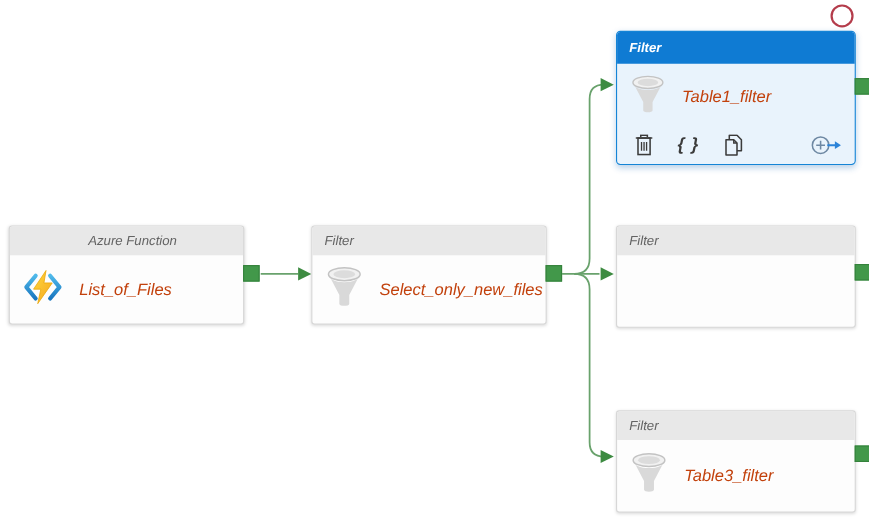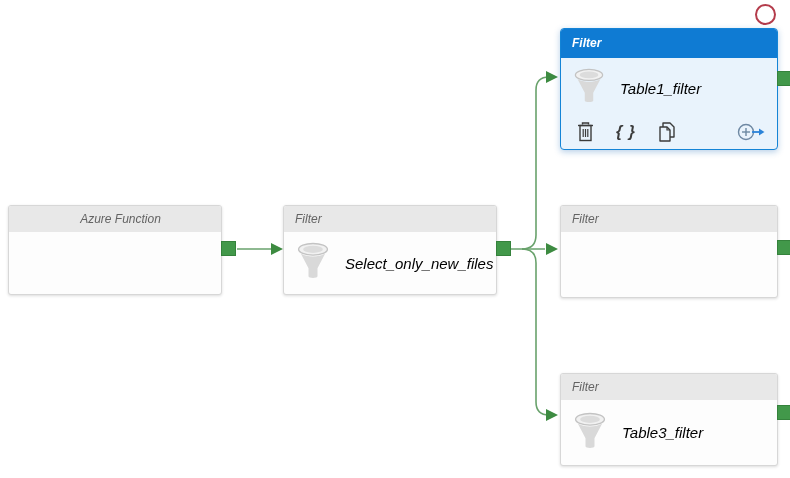--- a/index.html
+++ b/index.html
@@ -40,21 +40,21 @@
   }
   .node-body {
     flex: 1;
     display: flex;
     align-items: center;
     padding-left: 11px;
     gap: 14px;
   }
   .node-name {
     font-size: 15px;
-    color: #000000;
+    color: #c2410c;
     white-space: nowrap;
   }
   
   .node.selected {
     background: #e9f3fc;
     border: 1px solid #1484d6;
     border-radius: 4px;
     box-shadow: 0 2px 6px rgba(20,100,180,0.30);
   }
   .node.selected .node-header {
@@ -124,20 +124,40 @@
     <polygon points="546,71 558,77 546,83" fill="#3d8b41"></polygon>
 
     <path d="M 522 249 Q 536 249 536 263 L 536 402 Q 536 415 549 415" stroke="#69a26c" stroke-width="1.6" fill="none"></path>
     <polygon points="546,409 558,415 546,421" fill="#3d8b41"></polygon>
   </svg>
 
   <div class="error-circle" style="left:755px; top:4px;"></div>
 
   <div class="node" style="left:8px; top:205px; width:214px; height:90px;text-align:center;">
     <div class="node-header">Azure Function</div>
+    <div class="node-body">
+      <span>
+        <svg width="38" height="32" viewBox="0 0 40 34">
+          <defs>
+            <linearGradient id="gchev" x1="0" y1="0" x2="0" y2="1">
+              <stop offset="0" stop-color="#4fb9ea"></stop>
+                <stop offset="1" stop-color="#1a77c0"></stop>
+            </linearGradient>
+            <linearGradient id="gbolt" x1="0" y1="0" x2="1" y2="1">
+              <stop offset="0" stop-color="#ffd83b"></stop>
+                <stop offset="1" stop-color="#f5a623"></stop>
+            </linearGradient>
+          </defs>
+          <path d="M13 6 L4 17 L13 28" fill="none" stroke="url(#gchev)" stroke-width="4" stroke-linecap="round" stroke-linejoin="round"></path>
+          <path d="M27 6 L36 17 L27 28" fill="none" stroke="url(#gchev)" stroke-width="4" stroke-linecap="round" stroke-linejoin="round"></path>
+          <path d="M23 1 L11 19 L18 19 L15 33 L29 13 L21 13 Z" fill="url(#gbolt)" stroke="#eaa90f" stroke-width="0.8"></path>
+        </svg>
+      </span>
+      <span class="node-name">List_of_Files</span>
+    </div>
   </div>
   <div class="port" style="left:221px; top:241px;"></div>
 
   <div class="node" style="left:283px; top:205px; width:214px; height:90px;">
     <div class="node-header">Filter</div>
     <div class="node-body">
       <span>
         <svg width="36" height="42" viewBox="0 0 40 46">
           <path d="M4 10 C4 15 11 18 20 18 C29 18 36 15 36 10 L25 31 L25 40 C25 42.5 15 42.5 15 40 L15 31 Z" fill="#d9d9d9"></path>
           <ellipse cx="20" cy="10" rx="16" ry="6.5" fill="#f1f1f1" stroke="#c3c3c3" stroke-width="1.5"></ellipse>

